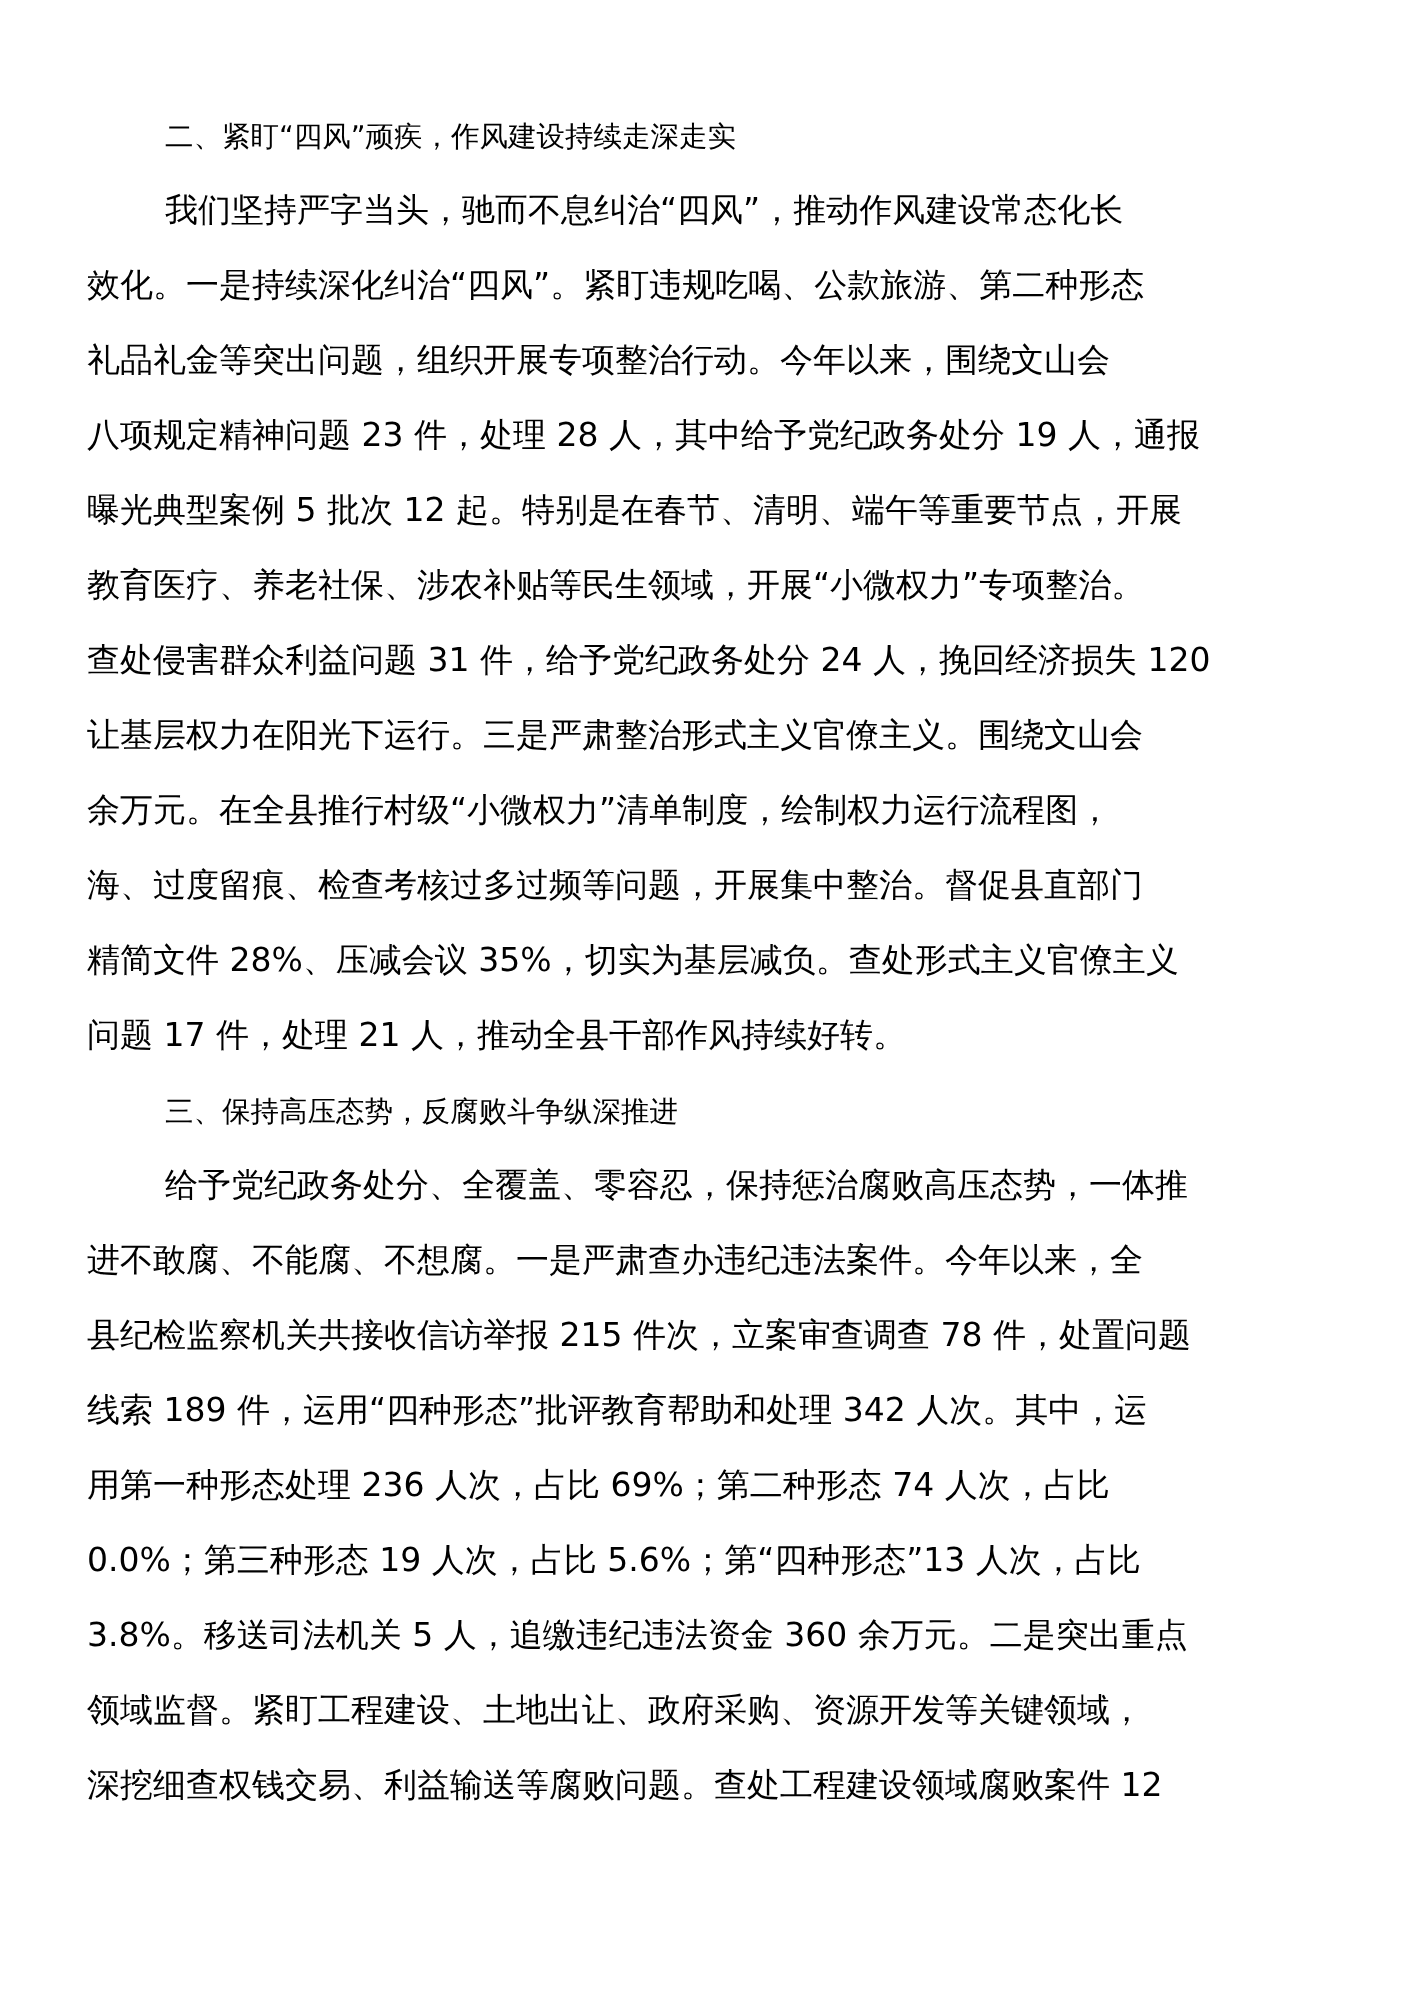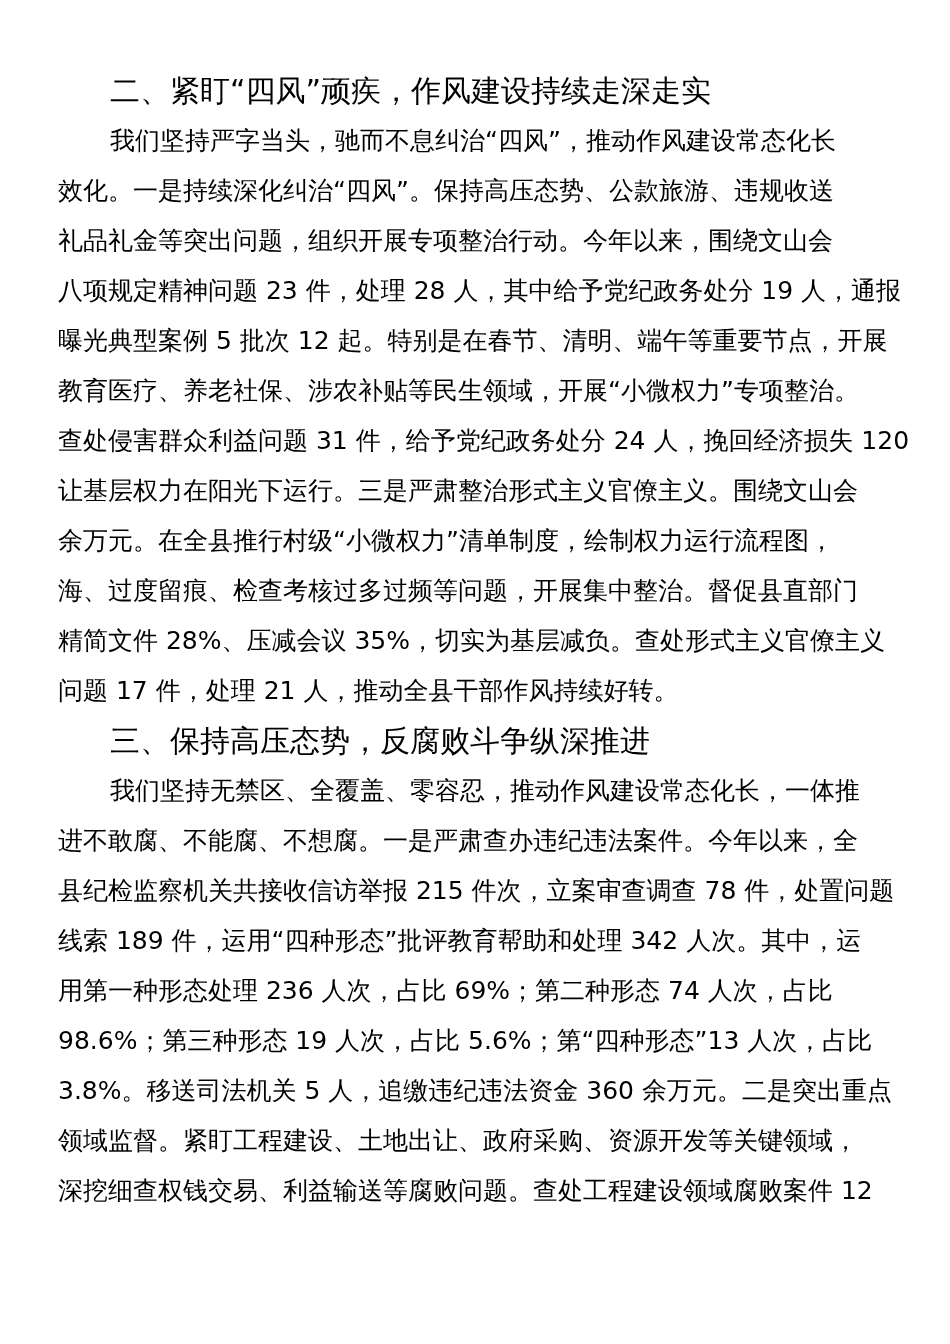--- a/index.html
+++ b/index.html
@@ -17,63 +17,63 @@
     }
     .page {
       position: absolute;
       left: 58px;
       top: 66px;
       width: 835px;
     }
     .line {
       height: 50px;
       line-height: 50px;
-      font-size: 25px;
+      font-size: 22px;
       white-space: nowrap;
       letter-spacing: 0px;
     }
     .heading {
-      font-size: 30px;
+      font-size: 19px;
       padding-left: 52px;
     }
     .indent {
       padding-left: 52px;
     }
   </style>
 </head>
 <body>
 
 <div class="page">
 
   <section>
     <div class="line heading">二、紧盯“四风”顽疾，作风建设持续走深走实</div>
     <div>
       <div class="line indent">我们坚持严字当头，驰而不息纠治“四风”，推动作风建设常态化长</div>
-      <div class="line">效化。一是持续深化纠治“四风”。保持高压态势、公款旅游、违规收送</div>
+      <div class="line">效化。一是持续深化纠治“四风”。紧盯违规吃喝、公款旅游、第二种形态</div>
       <div class="line">礼品礼金等突出问题，组织开展专项整治行动。今年以来，围绕文山会</div>
       <div class="line">八项规定精神问题 23 件，处理 28 人，其中给予党纪政务处分 19 人，通报</div>
       <div class="line">曝光典型案例 5 批次 12 起。特别是在春节、清明、端午等重要节点，开展</div>
       <div class="line">教育医疗、养老社保、涉农补贴等民生领域，开展“小微权力”专项整治。</div>
       <div class="line">查处侵害群众利益问题 31 件，给予党纪政务处分 24 人，挽回经济损失 120</div>
       <div class="line">让基层权力在阳光下运行。三是严肃整治形式主义官僚主义。围绕文山会</div>
       <div class="line">余万元。在全县推行村级“小微权力”清单制度，绘制权力运行流程图，</div>
       <div class="line">海、过度留痕、检查考核过多过频等问题，开展集中整治。督促县直部门</div>
       <div class="line">精简文件 28%、压减会议 35%，切实为基层减负。查处形式主义官僚主义</div>
       <div class="line">问题 17 件，处理 21 人，推动全县干部作风持续好转。</div>
     </div>
   </section>
 
   <section>
     <div class="line heading">三、保持高压态势，反腐败斗争纵深推进</div>
     <div>
-      <div class="line indent">我们坚持无禁区、全覆盖、零容忍，推动作风建设常态化长，一体推</div>
+      <div class="line indent">给予党纪政务处分、全覆盖、零容忍，保持惩治腐败高压态势，一体推</div>
       <div class="line">进不敢腐、不能腐、不想腐。一是严肃查办违纪违法案件。今年以来，全</div>
       <div class="line">县纪检监察机关共接收信访举报 215 件次，立案审查调查 78 件，处置问题</div>
       <div class="line">线索 189 件，运用“四种形态”批评教育帮助和处理 342 人次。其中，运</div>
       <div class="line">用第一种形态处理 236 人次，占比 69%；第二种形态 74 人次，占比</div>
-      <div class="line">98.6%；第三种形态 19 人次，占比 5.6%；第“四种形态”13 人次，占比</div>
+      <div class="line">0.0%；第三种形态 19 人次，占比 5.6%；第“四种形态”13 人次，占比</div>
       <div class="line">3.8%。移送司法机关 5 人，追缴违纪违法资金 360 余万元。二是突出重点</div>
       <div class="line">领域监督。紧盯工程建设、土地出让、政府采购、资源开发等关键领域，</div>
       <div class="line">深挖细查权钱交易、利益输送等腐败问题。查处工程建设领域腐败案件 12</div>
     </div>
   </section>
 
 </div>
 
 </body></html>

